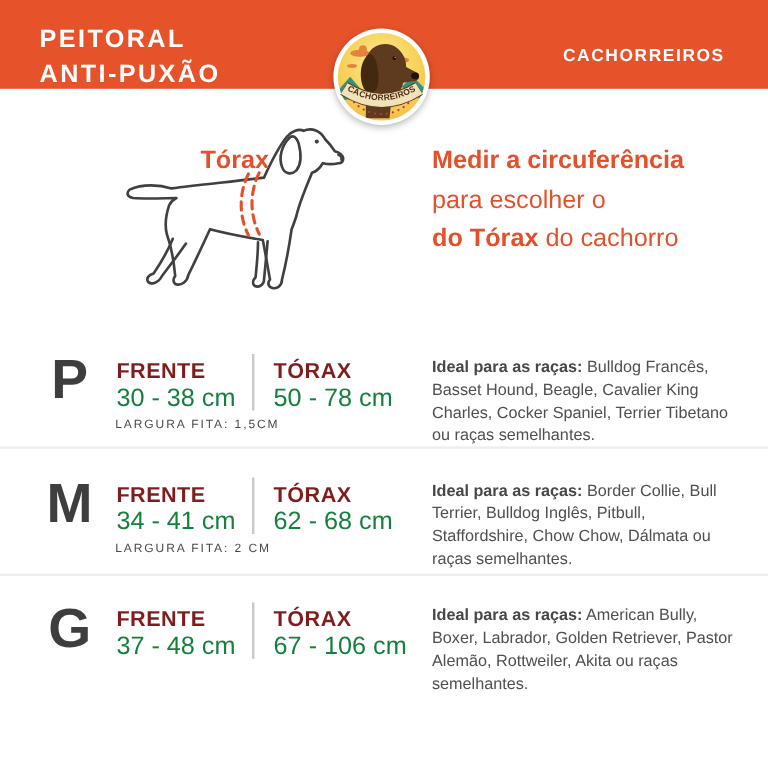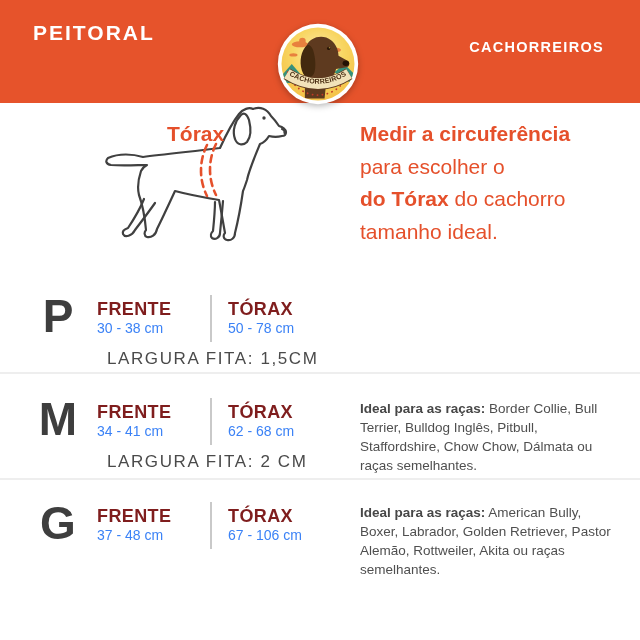--- a/index.html
+++ b/index.html
@@ -7,21 +7,21 @@
   body {
     font-family:"Liberation Sans", sans-serif;
     background:#ffffff;
     position:relative;
     overflow:hidden;
     color:#4f4f4f;
   }
   .canvas { position:absolute; inset:0; width:640px; height:640px; }
 
   
-  .header { position:absolute; left:0; top:0; width:640px; height:103px; background:#e6532b; }
+  .header { position:absolute; left:0; top:0; width:640px; height:74px; background:#e6532b; }
   .title { position:absolute; left:33px; top:18px; color:#ffffff; font-weight:bold;
            font-size:21px; line-height:29px; letter-spacing:2px; }
   .brand  { position:absolute; right:36px; top:39px; color:#ffffff; font-weight:bold;
             font-size:14.5px; letter-spacing:1.3px; }
   .logo { position:absolute; left:277px; top:23px; width:82px; height:82px;
           filter:drop-shadow(0 2px 3px rgba(0,0,0,.28)); }
 
   
   .dog-art { position:absolute; left:95px; top:103px; width:205px; height:145px; }
   .chest-label { position:absolute; left:167px; top:122px; color:#e5502b;
@@ -33,39 +33,40 @@
   
   .size-row { position:absolute; left:0; width:640px; height:92px; }
   .row-p { top:290px; } .row-m { top:393px; } .row-g { top:497px; }
   .size-letter { position:absolute; left:28px; top:1px; width:60px; text-align:center;
                  font-size:46px; line-height:50px; font-weight:bold; color:#3e3e3e; }
   .col { position:absolute; top:0; }
   .col-front { left:97px; }
   .col-chest { left:228px; }
   .col-head { position:absolute; top:9px; color:#7f1d1d; font-weight:bold;
               font-size:18px; letter-spacing:.4px; white-space:nowrap; }
-  .col-val  { position:absolute; top:30px; color:#3b82f6; font-size:14px; white-space:nowrap; }
+  .col-val  { position:absolute; top:30px; color:#15803d; font-size:21px; white-space:nowrap; }
   .vline { position:absolute; left:210px; top:5px; width:2px; height:47px; background:#c9c9c9; }
-  .strap { position:absolute; left:107px; top:59px; color:#4a4a4a;
-           font-size:17px; letter-spacing:1.6px; white-space:nowrap; }
+  .strap { position:absolute; left:96px; top:59px; color:#4a4a4a;
+           font-size:10px; letter-spacing:1.6px; white-space:nowrap; }
   .breeds { position:absolute; left:360px; top:6px; width:260px;
             font-size:13.5px; line-height:19px; color:#4f4f4f; }
   .breeds b { font-weight:bold; color:#474747; }
 
   .hdivider { position:absolute; left:0; width:640px; height:2px; background:#eeeeee; }
   .div1 { top:372px; } .div2 { top:478px; }
 </style>
 </head>
 <body>
 
 <div class="canvas">
 
   <div class="header">
     <div class="title">
       <div>PEITORAL</div>
+      <div>ANTI-PUXÃO</div>
     </div>
     <div class="brand">CACHORREIROS</div>
   </div>
 
   <svg class="logo" viewBox="0 0 100 100">
     <defs>
       <radialGradient id="sky" cx="50%" cy="38%" r="70%">
         <stop offset="0%" stop-color="#fcecae"></stop>
         <stop offset="45%" stop-color="#f8d662"></stop>
         <stop offset="100%" stop-color="#f2b73a"></stop>
@@ -131,35 +132,38 @@
       <path d="M121,41 C113,57 113,76 121,92"></path>
     </g>
   </svg>
 
   <div class="chest-label">Tórax</div>
 
   <div class="measure">
     <div><b>Medir a circuferência</b><span></span></div>
     <div><b></b><span>para escolher o</span></div>
     <div><b>do Tórax</b><span> do cachorro</span></div>
-    <div><b></b><span>tamanho ideal.</span></div>
   </div>
 
   <div class="size-row row-p">
     <div class="size-letter">P</div>
     <div class="col col-front">
       <div class="col-head">FRENTE</div>
       <div class="col-val">30 - 38 cm</div>
     </div>
     <div class="vline"></div>
     <div class="col col-chest">
       <div class="col-head">TÓRAX</div>
       <div class="col-val">50 - 78 cm</div>
     </div>
     <div class="strap">LARGURA FITA: 1,5CM</div>
+    <div class="breeds">
+      <b>Ideal para as raças:</b>
+      <span>Bulldog Francês, Basset Hound, Beagle, Cavalier King Charles, Cocker Spaniel, Terrier Tibetano ou raças semelhantes.</span>
+    </div>
   </div>
 
   <div class="hdivider div1"></div>
 
   <div class="size-row row-m">
     <div class="size-letter">M</div>
     <div class="col col-front">
       <div class="col-head">FRENTE</div>
       <div class="col-val">34 - 41 cm</div>
     </div>

